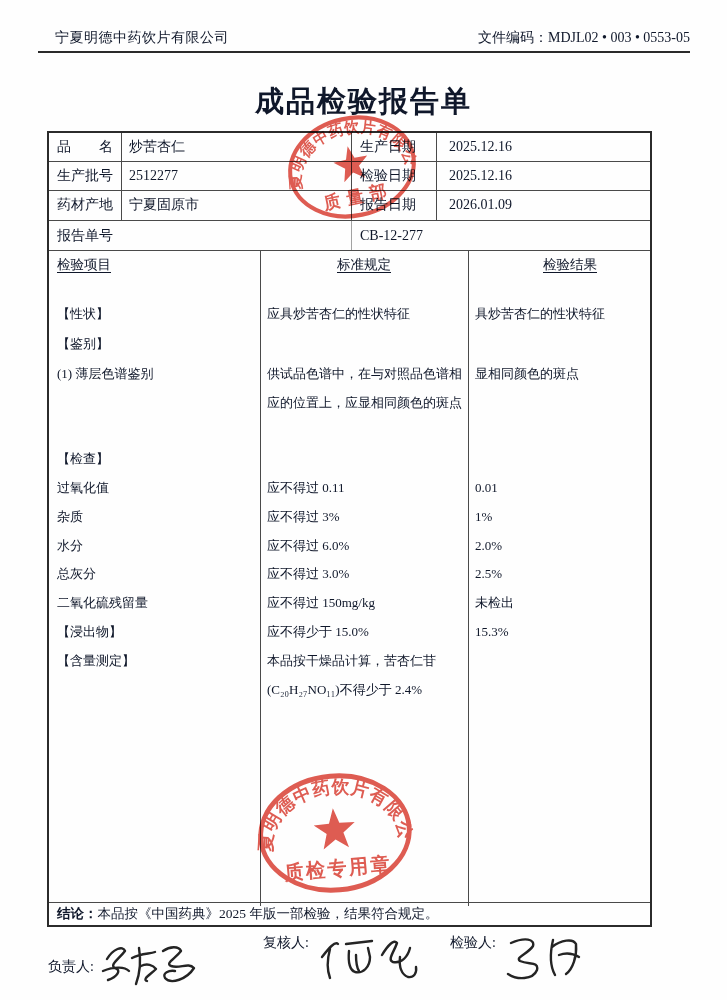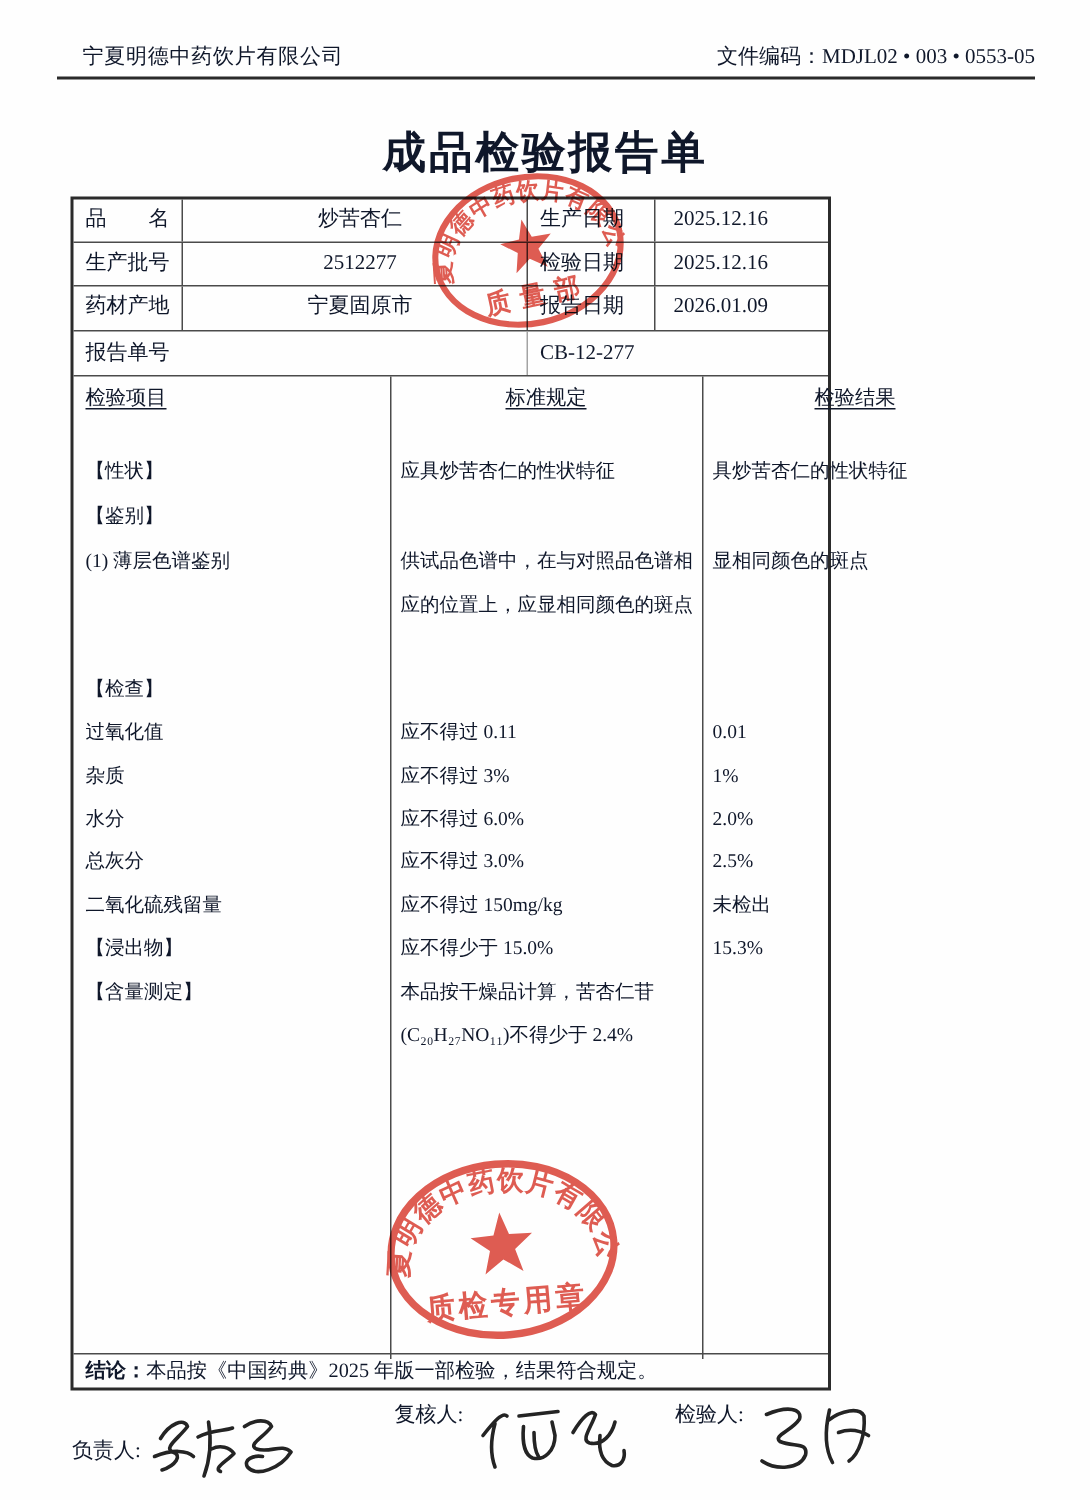--- a/index.html
+++ b/index.html
@@ -7,29 +7,29 @@
     position:relative;width:727px;height:1000px;background:#fefefe;overflow:hidden;
     font-family:"Liberation Serif","DejaVu Serif",serif;color:#0f172a;
   }
   
   .hdr-company{position:absolute;left:55px;top:29px;font-size:14px;letter-spacing:.5px;}
   .hdr-code{position:absolute;right:37px;top:29px;font-size:14px;}
   .hdr-rule{position:absolute;left:38px;top:51px;width:652px;border-top:2px solid #2a2a2a;}
   .doc-title{position:absolute;left:0;top:82px;width:727px;text-align:center;
     font-size:29px;font-weight:bold;letter-spacing:2px;}
   
-  .report-table{position:absolute;left:47px;top:131px;width:507px;height:796px;
+  .report-table{position:absolute;left:47px;top:131px;width:605px;height:796px;
     border:2px solid #2b2b2b;box-sizing:border-box;}
   
   .info-row{display:grid;grid-template-columns:73px 230px 85px auto;height:29px;
     border-bottom:1px solid #4a4a4a;box-sizing:border-box;}
   .info-row:nth-child(3){border-bottom:none;}
   .info-row .c{border-right:1px solid #4a4a4a;line-height:28px;font-size:14px;
     padding-left:8px;white-space:nowrap;overflow:hidden;box-sizing:border-box;}
-  .info-row .c.val{padding-left:7px;text-align:center;}
+  .info-row .c.val{padding-left:7px;}
   .info-row .c.val2{border-right:none;padding-left:12px;}
   .rn-row{display:grid;grid-template-columns:303px auto;height:30px;
     border-top:1px solid #4a4a4a;box-sizing:border-box;}
   .rn-row .c{line-height:29px;font-size:14px;padding-left:8px;box-sizing:border-box;}
   .rn-row .c:first-child{border-right:1px solid #a3a3a3;}
   
   .main-sec{position:relative;height:656px;border-top:1px solid #4a4a4a;box-sizing:border-box;}
   .vline{position:absolute;top:0;bottom:0;width:1px;background:#4a4a4a;}
   .vline.v1{left:211px;} .vline.v2{left:419px;}
   .mt-head{position:absolute;top:5px;left:0;width:100%;display:grid;

